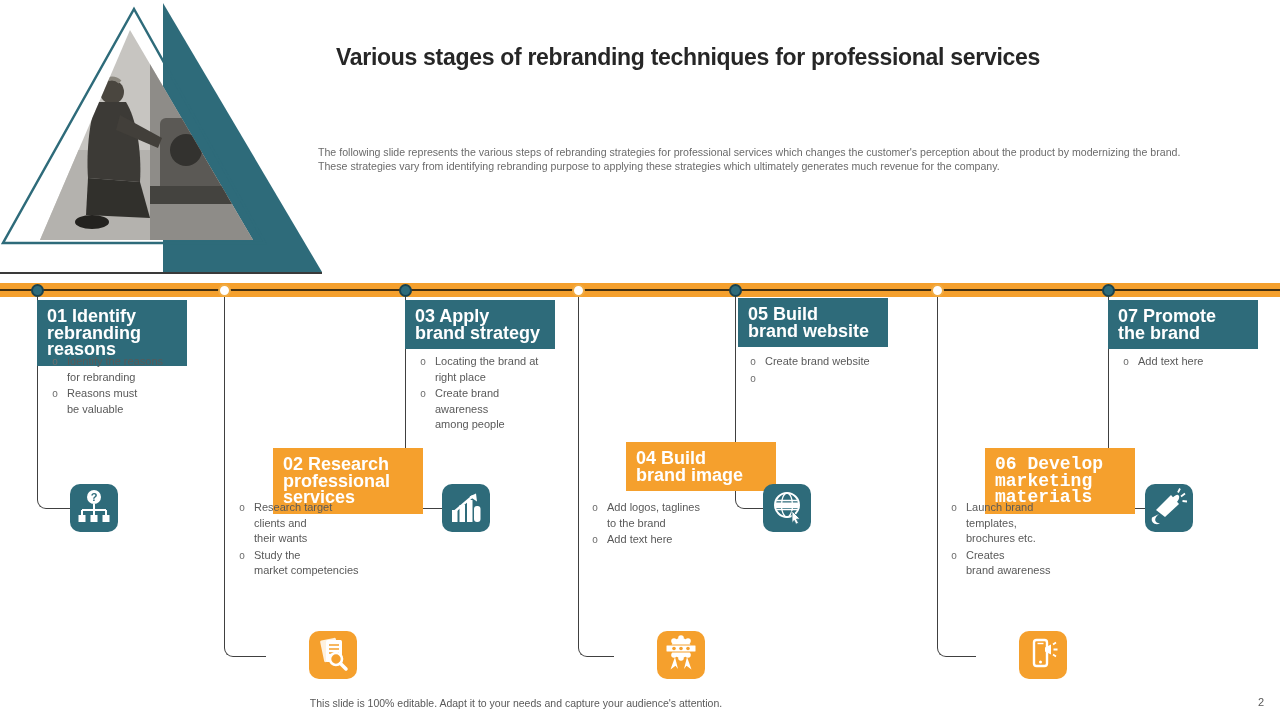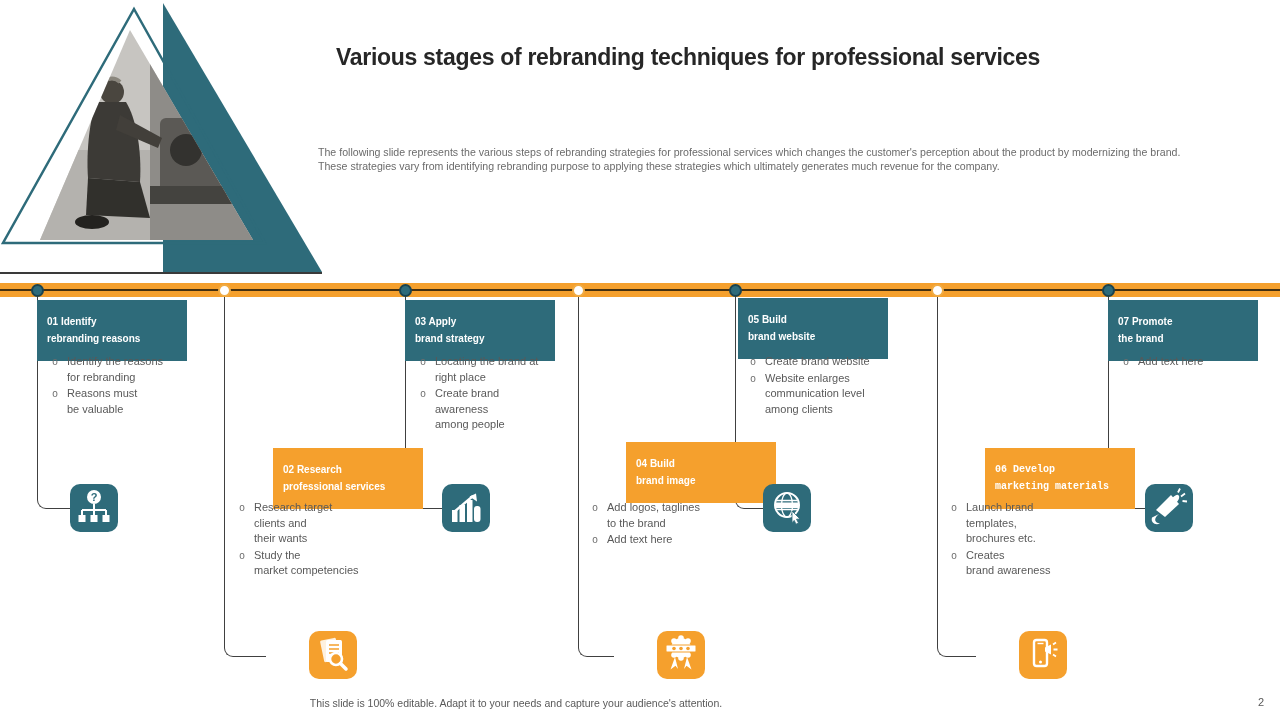--- a/index.html
+++ b/index.html
@@ -16,21 +16,21 @@
     font-weight:bold;color:var(--title);letter-spacing:-0.3px;z-index:2;}
   .slide-subtitle{left:318px;top:146px;width:876px;font-size:10.6px;line-height:13.8px;
     color:#6b6b6b;z-index:2;}
   .timeline-bar{left:0;top:283px;width:1280px;height:14px;background:var(--orange);z-index:1;}
   .timeline-line{left:0;top:289px;width:1280px;height:1.5px;background:var(--tline);z-index:2;}
   .dot{position:absolute;top:284px;width:9px;height:9px;border-radius:50%;border:2px solid;z-index:4;}
   .dot.teal{background:var(--teal);border-color:var(--teal-dark);}
   .dot.light{background:#ffffff;border-color:var(--orange-ring);}
   .connector{position:absolute;border-left:1.5px solid var(--line);
     border-bottom:1.5px solid var(--line);border-bottom-left-radius:9px;z-index:1;}
-  .stage-header{position:absolute;width:130px;padding:14px 10px;font-size:10px;font-weight:bold;
+  .stage-header{position:absolute;width:130px;padding:8px 10px;font-size:18px;font-weight:bold;
     color:#ffffff;line-height:16.5px;z-index:3;}
   .bg-teal{background:var(--teal);}
   .bg-orange{background:var(--orange);margin-left:44px;}
   .bullets{position:absolute;margin:0;padding:0;list-style:none;width:170px;
     font-size:11px;color:var(--txt);line-height:15.5px;z-index:3;}
   .bullets li{display:flex;margin-bottom:1px;}
   .bullets .marker{width:24px;flex:none;text-align:center;font-size:10px;color:#6d6d6d;}
   .icon-box{position:absolute;width:48px;height:48px;border-radius:10px;z-index:3;}
   .icon-box svg{display:block;}
   .footer-note{left:0;top:697px;width:1032px;text-align:center;font-size:10.5px;color:var(--txt);z-index:2;}
@@ -197,21 +197,20 @@
 <div>
   <div class="connector" style="left:735px;top:297px;width:28px;height:211px;"></div>
   <div class="stage-header bg-teal" style="left:738px;top:298px;">05 Build<br>brand website</div>
   <ul class="bullets" style="left:741px;top:354px;">
     <li>
         <span class="marker">o</span>
         <span>Create brand website</span>
       </li>
     <li>
         <span class="marker">o</span>
-        <span>Website enlarges<br>communication level<br>among clients</span>
       </li>
   </ul>
   <div class="icon-box bg-teal" style="left:763px;top:484px;">
     <svg width="48" height="48" viewBox="0 0 48 48">
       <circle cx="24" cy="21" r="12" fill="none" stroke="#fff" stroke-width="2"></circle>
       <ellipse cx="24" cy="21" rx="5.5" ry="12" fill="none" stroke="#fff" stroke-width="1.3"></ellipse>
       <path d="M13.5 16.5 h21 M13.5 25.5 h21" stroke="#fff" stroke-width="1.3"></path>
       <rect x="13" y="18.5" width="22" height="5.5" fill="#fff"></rect>
       <polygon points="29,27 37,35 33.5,35.2 35.5,39 33,40.2 31.2,36.4 29,38.8" fill="#fff" stroke="#2E6B7A" stroke-width="0.8"></polygon>
     </svg>

